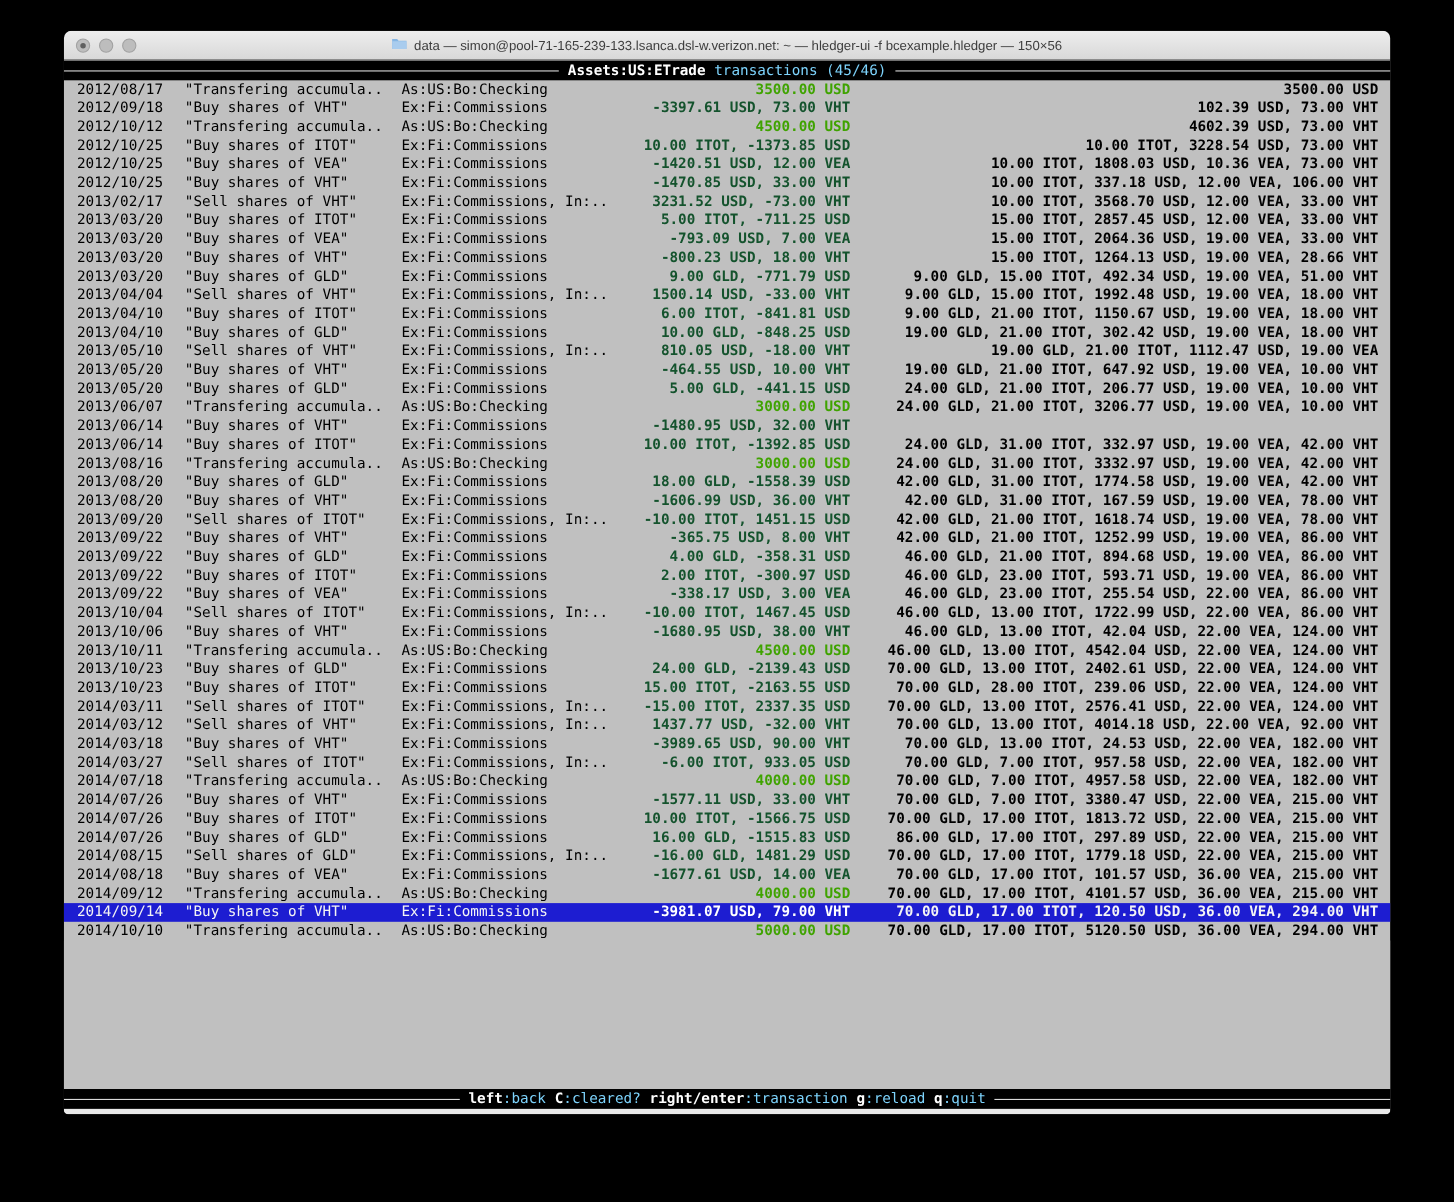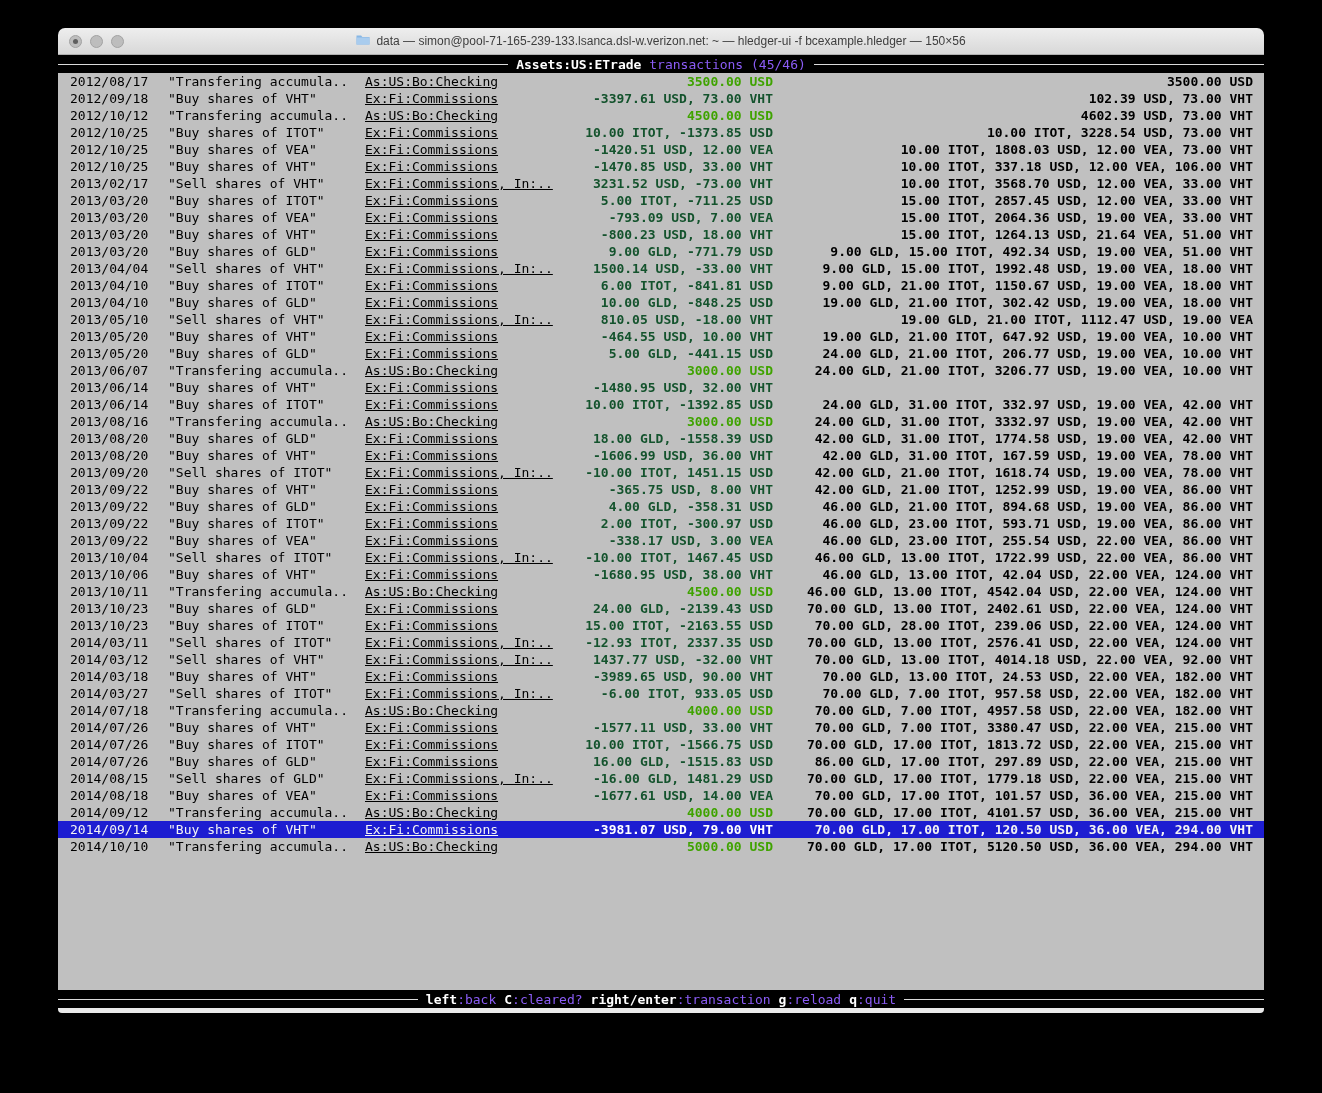--- a/index.html
+++ b/index.html
@@ -35,28 +35,28 @@
     font:13px/17px "DejaVu Sans Mono", monospace;
     display:flex; flex-direction:column;
   }
   .bar {
     height:18px; background:#000; display:flex; align-items:center; flex:0 0 auto;
     white-space:pre;
   }
   .bar .rule { flex:1 1 0; height:1px; background:#dadada; }
   .bar .bartext { padding:12px 8px; display:flex; align-items:baseline; }
   .bar .b { font-weight:bold; color:#ffffff; }
-  .bar .n { color:#8b5cf6; }
+  .bar .n { color:#7dd3fc; }
 
   .rows { flex:0 0 auto; }
   .row { position:relative; height:17px; white-space:pre;padding-left:21px; }
   .row .c { position:absolute; top:0; }
   .c.date { left:12px; }
   .c.desc { left:110px; }
-  .c.acct { left:307px;text-decoration:underline; }
+  .c.acct { left:307px; }
   .c.amt  { right:491px; font-weight:bold; }
   .c.bal  { right:11px;  font-weight:bold; }
   .amt.red   { color:#14532d; }
   .amt.green { color:#3fa300; }
   .row.selected { background:#1d1dd1; }
   .row.selected .c { color:#f4f4f4;text-align:center; }
   .row.selected .amt { color:#ffffff; }
 
   .tfill { flex:1 1 auto; background:#c0c0c0; }
 
@@ -125,21 +125,21 @@
     <span class="c desc">"Buy shares of ITOT"</span>
     <span class="c acct">Ex:Fi:Commissions</span>
     <span class="c amt red">10.00 ITOT, -1373.85 USD</span>
     <span class="c bal">10.00 ITOT, 3228.54 USD, 73.00 VHT</span>
   </div>
         <div class="row">
     <span class="c date">2012/10/25</span>
     <span class="c desc">"Buy shares of VEA"</span>
     <span class="c acct">Ex:Fi:Commissions</span>
     <span class="c amt red">-1420.51 USD, 12.00 VEA</span>
-    <span class="c bal">10.00 ITOT, 1808.03 USD, 12.00 VEA, 73.00 VHT</span>
+    <span class="c bal">10.00 ITOT, 1808.03 USD, 10.36 VEA, 73.00 VHT</span>
   </div>
         <div class="row">
     <span class="c date">2012/10/25</span>
     <span class="c desc">"Buy shares of VHT"</span>
     <span class="c acct">Ex:Fi:Commissions</span>
     <span class="c amt red">-1470.85 USD, 33.00 VHT</span>
     <span class="c bal">10.00 ITOT, 337.18 USD, 12.00 VEA, 106.00 VHT</span>
   </div>
         <div class="row">
     <span class="c date">2013/02/17</span>
@@ -160,21 +160,21 @@
     <span class="c desc">"Buy shares of VEA"</span>
     <span class="c acct">Ex:Fi:Commissions</span>
     <span class="c amt red">-793.09 USD, 7.00 VEA</span>
     <span class="c bal">15.00 ITOT, 2064.36 USD, 19.00 VEA, 33.00 VHT</span>
   </div>
         <div class="row">
     <span class="c date">2013/03/20</span>
     <span class="c desc">"Buy shares of VHT"</span>
     <span class="c acct">Ex:Fi:Commissions</span>
     <span class="c amt red">-800.23 USD, 18.00 VHT</span>
-    <span class="c bal">15.00 ITOT, 1264.13 USD, 21.64 VEA, 51.00 VHT</span>
+    <span class="c bal">15.00 ITOT, 1264.13 USD, 19.00 VEA, 28.66 VHT</span>
   </div>
         <div class="row">
     <span class="c date">2013/03/20</span>
     <span class="c desc">"Buy shares of GLD"</span>
     <span class="c acct">Ex:Fi:Commissions</span>
     <span class="c amt red">9.00 GLD, -771.79 USD</span>
     <span class="c bal">9.00 GLD, 15.00 ITOT, 492.34 USD, 19.00 VEA, 51.00 VHT</span>
   </div>
         <div class="row">
     <span class="c date">2013/04/04</span>
@@ -326,21 +326,21 @@
     <span class="c date">2013/10/23</span>
     <span class="c desc">"Buy shares of ITOT"</span>
     <span class="c acct">Ex:Fi:Commissions</span>
     <span class="c amt red">15.00 ITOT, -2163.55 USD</span>
     <span class="c bal">70.00 GLD, 28.00 ITOT, 239.06 USD, 22.00 VEA, 124.00 VHT</span>
   </div>
         <div class="row">
     <span class="c date">2014/03/11</span>
     <span class="c desc">"Sell shares of ITOT"</span>
     <span class="c acct">Ex:Fi:Commissions, In:..</span>
-    <span class="c amt red">-12.93 ITOT, 2337.35 USD</span>
+    <span class="c amt red">-15.00 ITOT, 2337.35 USD</span>
     <span class="c bal">70.00 GLD, 13.00 ITOT, 2576.41 USD, 22.00 VEA, 124.00 VHT</span>
   </div>
         <div class="row">
     <span class="c date">2014/03/12</span>
     <span class="c desc">"Sell shares of VHT"</span>
     <span class="c acct">Ex:Fi:Commissions, In:..</span>
     <span class="c amt red">1437.77 USD, -32.00 VHT</span>
     <span class="c bal">70.00 GLD, 13.00 ITOT, 4014.18 USD, 22.00 VEA, 92.00 VHT</span>
   </div>
         <div class="row">

